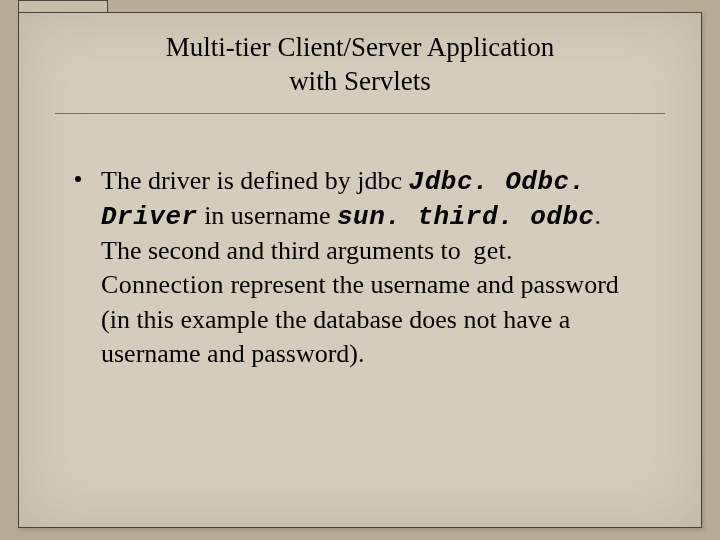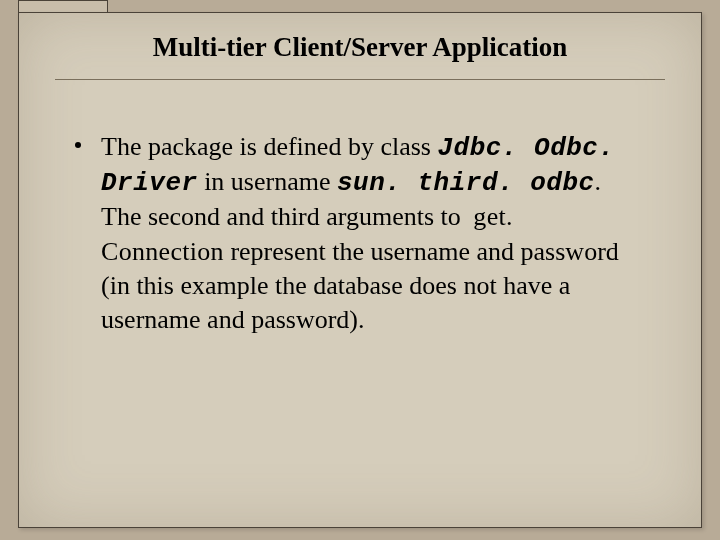--- a/index.html
+++ b/index.html
@@ -25,21 +25,21 @@
     top: 12px;
     left: 18px;
     width: 684px;
     height: 516px;
     background: #d5cdbb;
     border: 1px solid #4a4238;
     box-shadow: inset 0 0 60px rgba(120,105,80,0.25), 2px 2px 4px rgba(0,0,0,0.15);
   }
   .title {
     text-align: center;
-    font-weight: bold;
+    font-weight: normal;
     font-size: 27px;
     line-height: 1.25;
     padding: 18px 40px 14px 40px;
   }
   .rule {
     margin: 0 36px 0 36px;
     border: none;
     border-top: 1px solid #7a6f5c;
   }
   .content {
@@ -73,24 +73,25 @@
 </style>
 </head>
 <body>
 
 <div class="tab"></div>
 
 <div class="slide">
 
   <div class="title">
     <span>Multi-tier Client/Server Application</span><br>
+    <span>with Servlets</span>
   </div>
 
   <hr class="rule">
 
   <div class="content">
     <div class="bullet-item">
       <span class="bullet-dot"></span>
-      <span>The package is defined by class </span><span class="code-ital">Jdbc. Odbc. Driver</span><span> in username </span><span class="code-ital">sun. third. odbc</span><span>. The second and third arguments to </span><span class="code-bold">get. Connection</span><span> represent the username and password (in this example the database does not have a username and password).</span>
+      <span>The driver is defined by jdbc </span><span class="code-ital">Jdbc. Odbc. Driver</span><span> in username </span><span class="code-ital">sun. third. odbc</span><span>. The second and third arguments to </span><span class="code-bold">get. Connection</span><span> represent the username and password (in this example the database does not have a username and password).</span>
     </div>
   </div>
 
 </div>
 
 </body></html>

